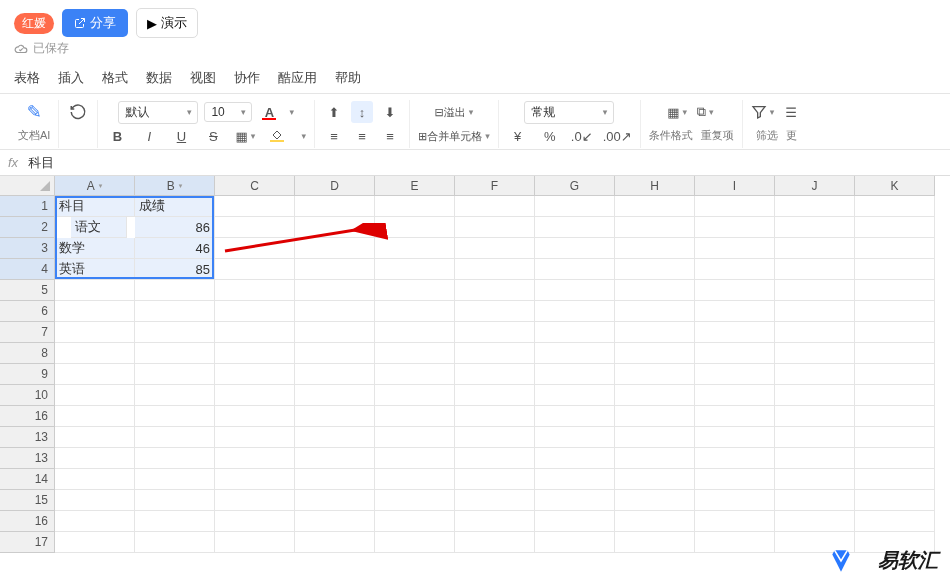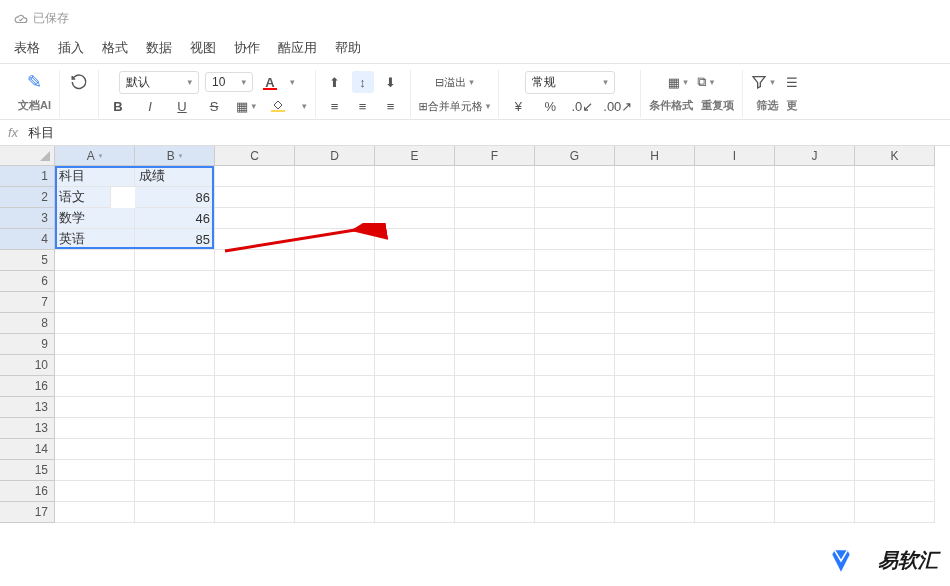--- a/index.html
+++ b/index.html
@@ -17,21 +17,21 @@
     .savedbar { padding: 0 14px 6px; display: flex; align-items: center; gap: 5px; color: #999; font-size: 12px; }
     
     .menubar { display: flex; gap: 18px; padding: 6px 14px; border-bottom: 1px solid #e5e5e5; font-size: 13px; color: #444; }
     .menubar span { cursor: pointer; }
     
     .toolbar { display: flex; align-items: flex-start; padding: 6px 10px 0; gap: 0; border-bottom: 1px solid #e5e5e5; height: 56px; }
     .tool-group { display: flex; flex-direction: column; align-items: center; padding: 0 8px; border-right: 1px solid #eee; height: 48px; }
     .tool-group.noborder { border-right: none; }
     .tool-row { display: flex; align-items: center; gap: 6px; height: 24px; }
     .tool-label-row { display: flex; align-items: center; justify-content: center; gap: 8px; font-size: 11px; color: #777; height: 22px; }
-    .tool-label-row span { white-space: nowrap; font-weight: bold; }
+    .tool-label-row span { white-space: nowrap; }
     .tbtn { display: flex; align-items: center; justify-content: center; min-width: 22px; height: 22px; cursor: pointer; color: #555; }
     .font-select { border: 1px solid #ddd; border-radius: 3px; padding: 2px 6px; font-size: 12px; width: 80px; display: flex; align-items: center; justify-content: space-between; cursor: pointer; }
     .size-select { border: 1px solid #ddd; border-radius: 3px; padding: 2px 6px; font-size: 12px; width: 48px; display: flex; align-items: center; justify-content: space-between; cursor: pointer; }
     .fmt-select { border: 1px solid #ddd; border-radius: 3px; padding: 2px 6px; font-size: 12px; width: 90px; display: flex; align-items: center; justify-content: space-between; cursor: pointer; }
     .color-underline { height: 2px; width: 14px; margin-top: -2px; }
     .fc-red { background: #f00; }
     .fc-yellow { background: #ffd54f; }
     
     .namebox-bar { display: flex; align-items: center; border-bottom: 1px solid #ddd; height: 26px; }
     .namebox { width: 100px; padding: 0 10px; font-size: 13px; color: #333; border-right: 1px solid #ddd; height: 100%; display: flex; align-items: center; }
@@ -57,20 +57,35 @@
     
     .watermark { position: absolute; right: 12px; bottom: 12px; display: flex; align-items: center; gap: 24px; font-size: 20px; font-weight: 700; color: #1a1a1a; font-style: italic; }
     .watermark-icon { width: 26px; height: 26px; }
     
     .chev { font-size: 9px; color: #888; margin-left: 3px; }
   </style>
 </head>
 <body>
 
 <div class="titlebar">
+  <div class="titlebar-right">
+    <span class="badge-user">红媛</span>
+    <button class="share-btn">
+      <svg width="12" height="12" viewBox="0 0 24 24" fill="none" stroke="#fff" stroke-width="2">
+          <path d="M14 3h7v7"></path>
+          <path d="M21 3l-11 11"></path>
+          <path d="M19 14v5a2 2 0 0 1-2 2H5a2 2 0 0 1-2-2V7a2 2 0 0 1 2-2h5"></path>
+        </svg>
+      <span>分享</span>
+    </button>
+    <button class="present-btn">
+      <span>▶</span>
+      <span>演示</span>
+    </button>
+  </div>
 </div>
 
 <div class="savedbar">
   <svg width="14" height="14" viewBox="0 0 24 24" fill="none" stroke="#999" stroke-width="2">
       <path d="M18 10h-1a5 5 0 0 0-9.5-1.5A4 4 0 0 0 6 18h12a4 4 0 0 0 0-8z"></path>
       <path d="M9 13l2 2 4-4"></path>
     </svg>
   <span>已保存</span>
 </div>
 
@@ -249,21 +264,21 @@
         <div class="cell selbg" style="left: 80px; top: 0px; width: 80px;">成绩</div>
         <div class="cell" style="left: 160px; top: 0px; width: 80px;"></div>
         <div class="cell" style="left: 240px; top: 0px; width: 80px;"></div>
         <div class="cell" style="left: 320px; top: 0px; width: 80px;"></div>
         <div class="cell" style="left: 400px; top: 0px; width: 80px;"></div>
         <div class="cell" style="left: 480px; top: 0px; width: 80px;"></div>
         <div class="cell" style="left: 560px; top: 0px; width: 80px;"></div>
         <div class="cell" style="left: 640px; top: 0px; width: 80px;"></div>
         <div class="cell" style="left: 720px; top: 0px; width: 80px;"></div>
         <div class="cell" style="left: 800px; top: 0px; width: 80px;"></div>
-        <div class="cell selbg" style="left: 0px; top: 21px; width: 56px;">语文</div>
+        <div class="cell selbg" style="left: 16px; top: 21px; width: 56px;">语文</div>
         <div class="cell num selbg" style="left: 80px; top: 21px; width: 80px;">86</div>
         <div class="cell" style="left: 160px; top: 21px; width: 80px;"></div>
         <div class="cell" style="left: 240px; top: 21px; width: 80px;"></div>
         <div class="cell" style="left: 320px; top: 21px; width: 80px;"></div>
         <div class="cell" style="left: 400px; top: 21px; width: 80px;"></div>
         <div class="cell" style="left: 480px; top: 21px; width: 80px;"></div>
         <div class="cell" style="left: 560px; top: 21px; width: 80px;"></div>
         <div class="cell" style="left: 640px; top: 21px; width: 80px;"></div>
         <div class="cell" style="left: 720px; top: 21px; width: 80px;"></div>
         <div class="cell" style="left: 800px; top: 21px; width: 80px;"></div>

